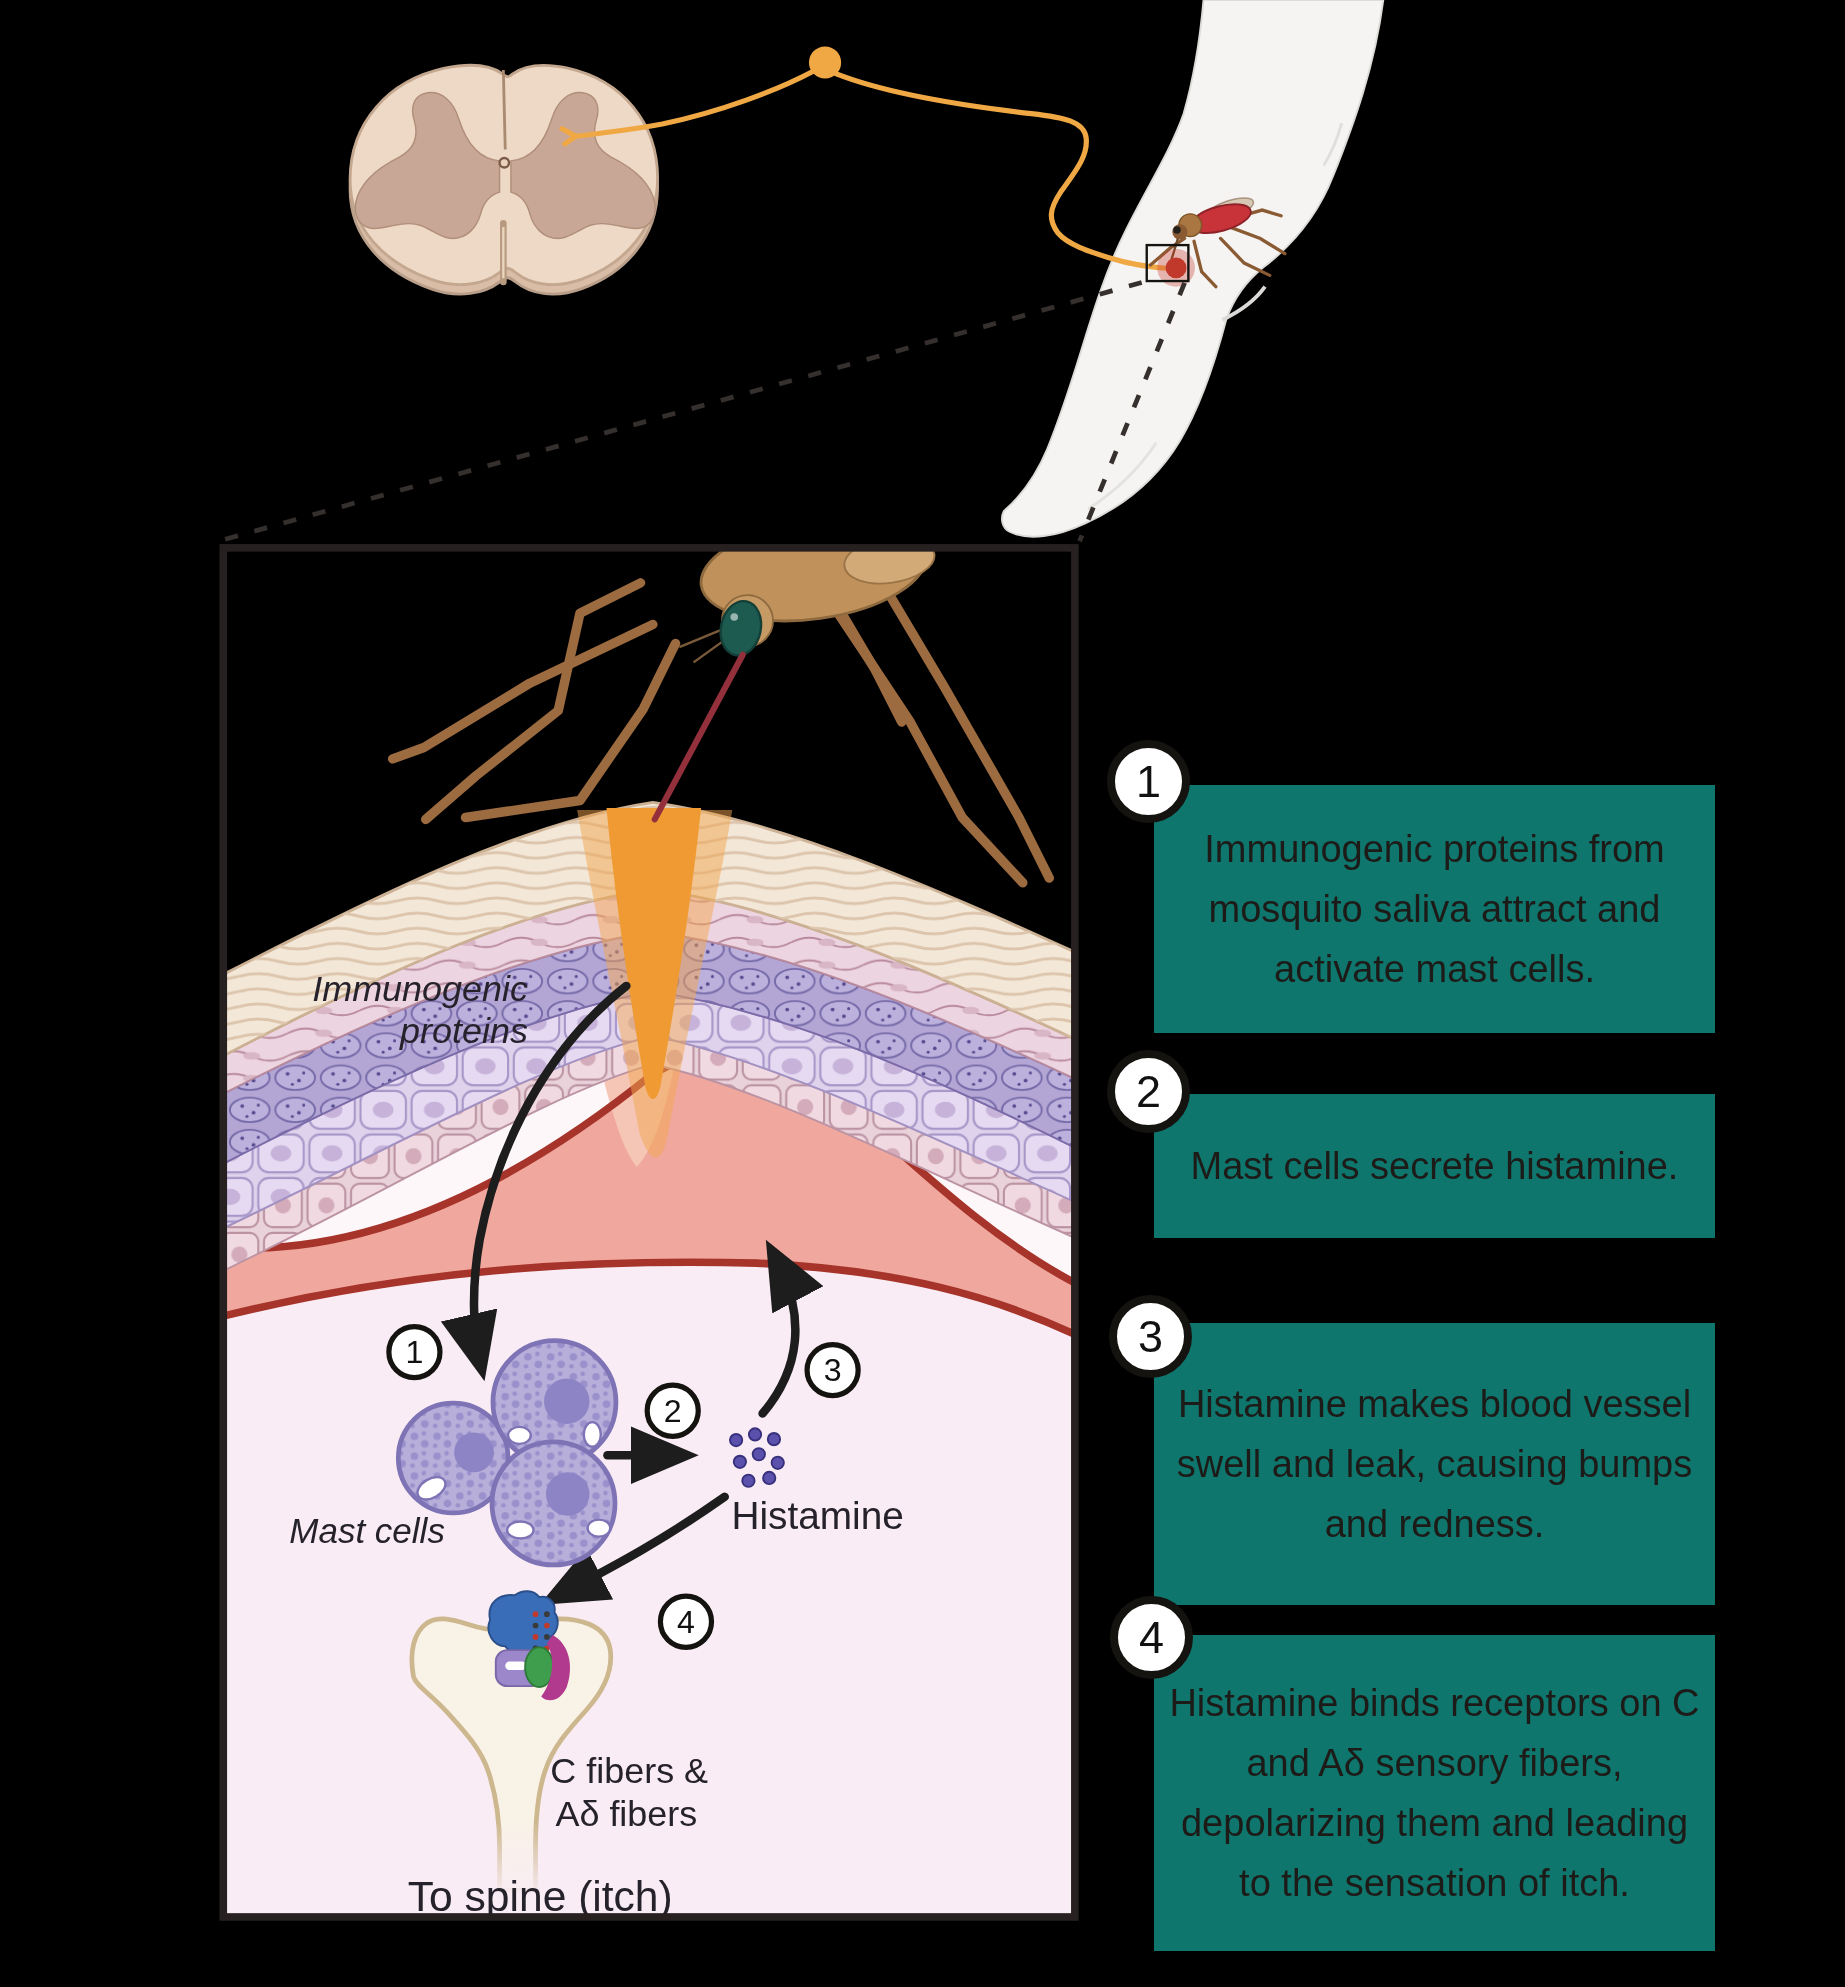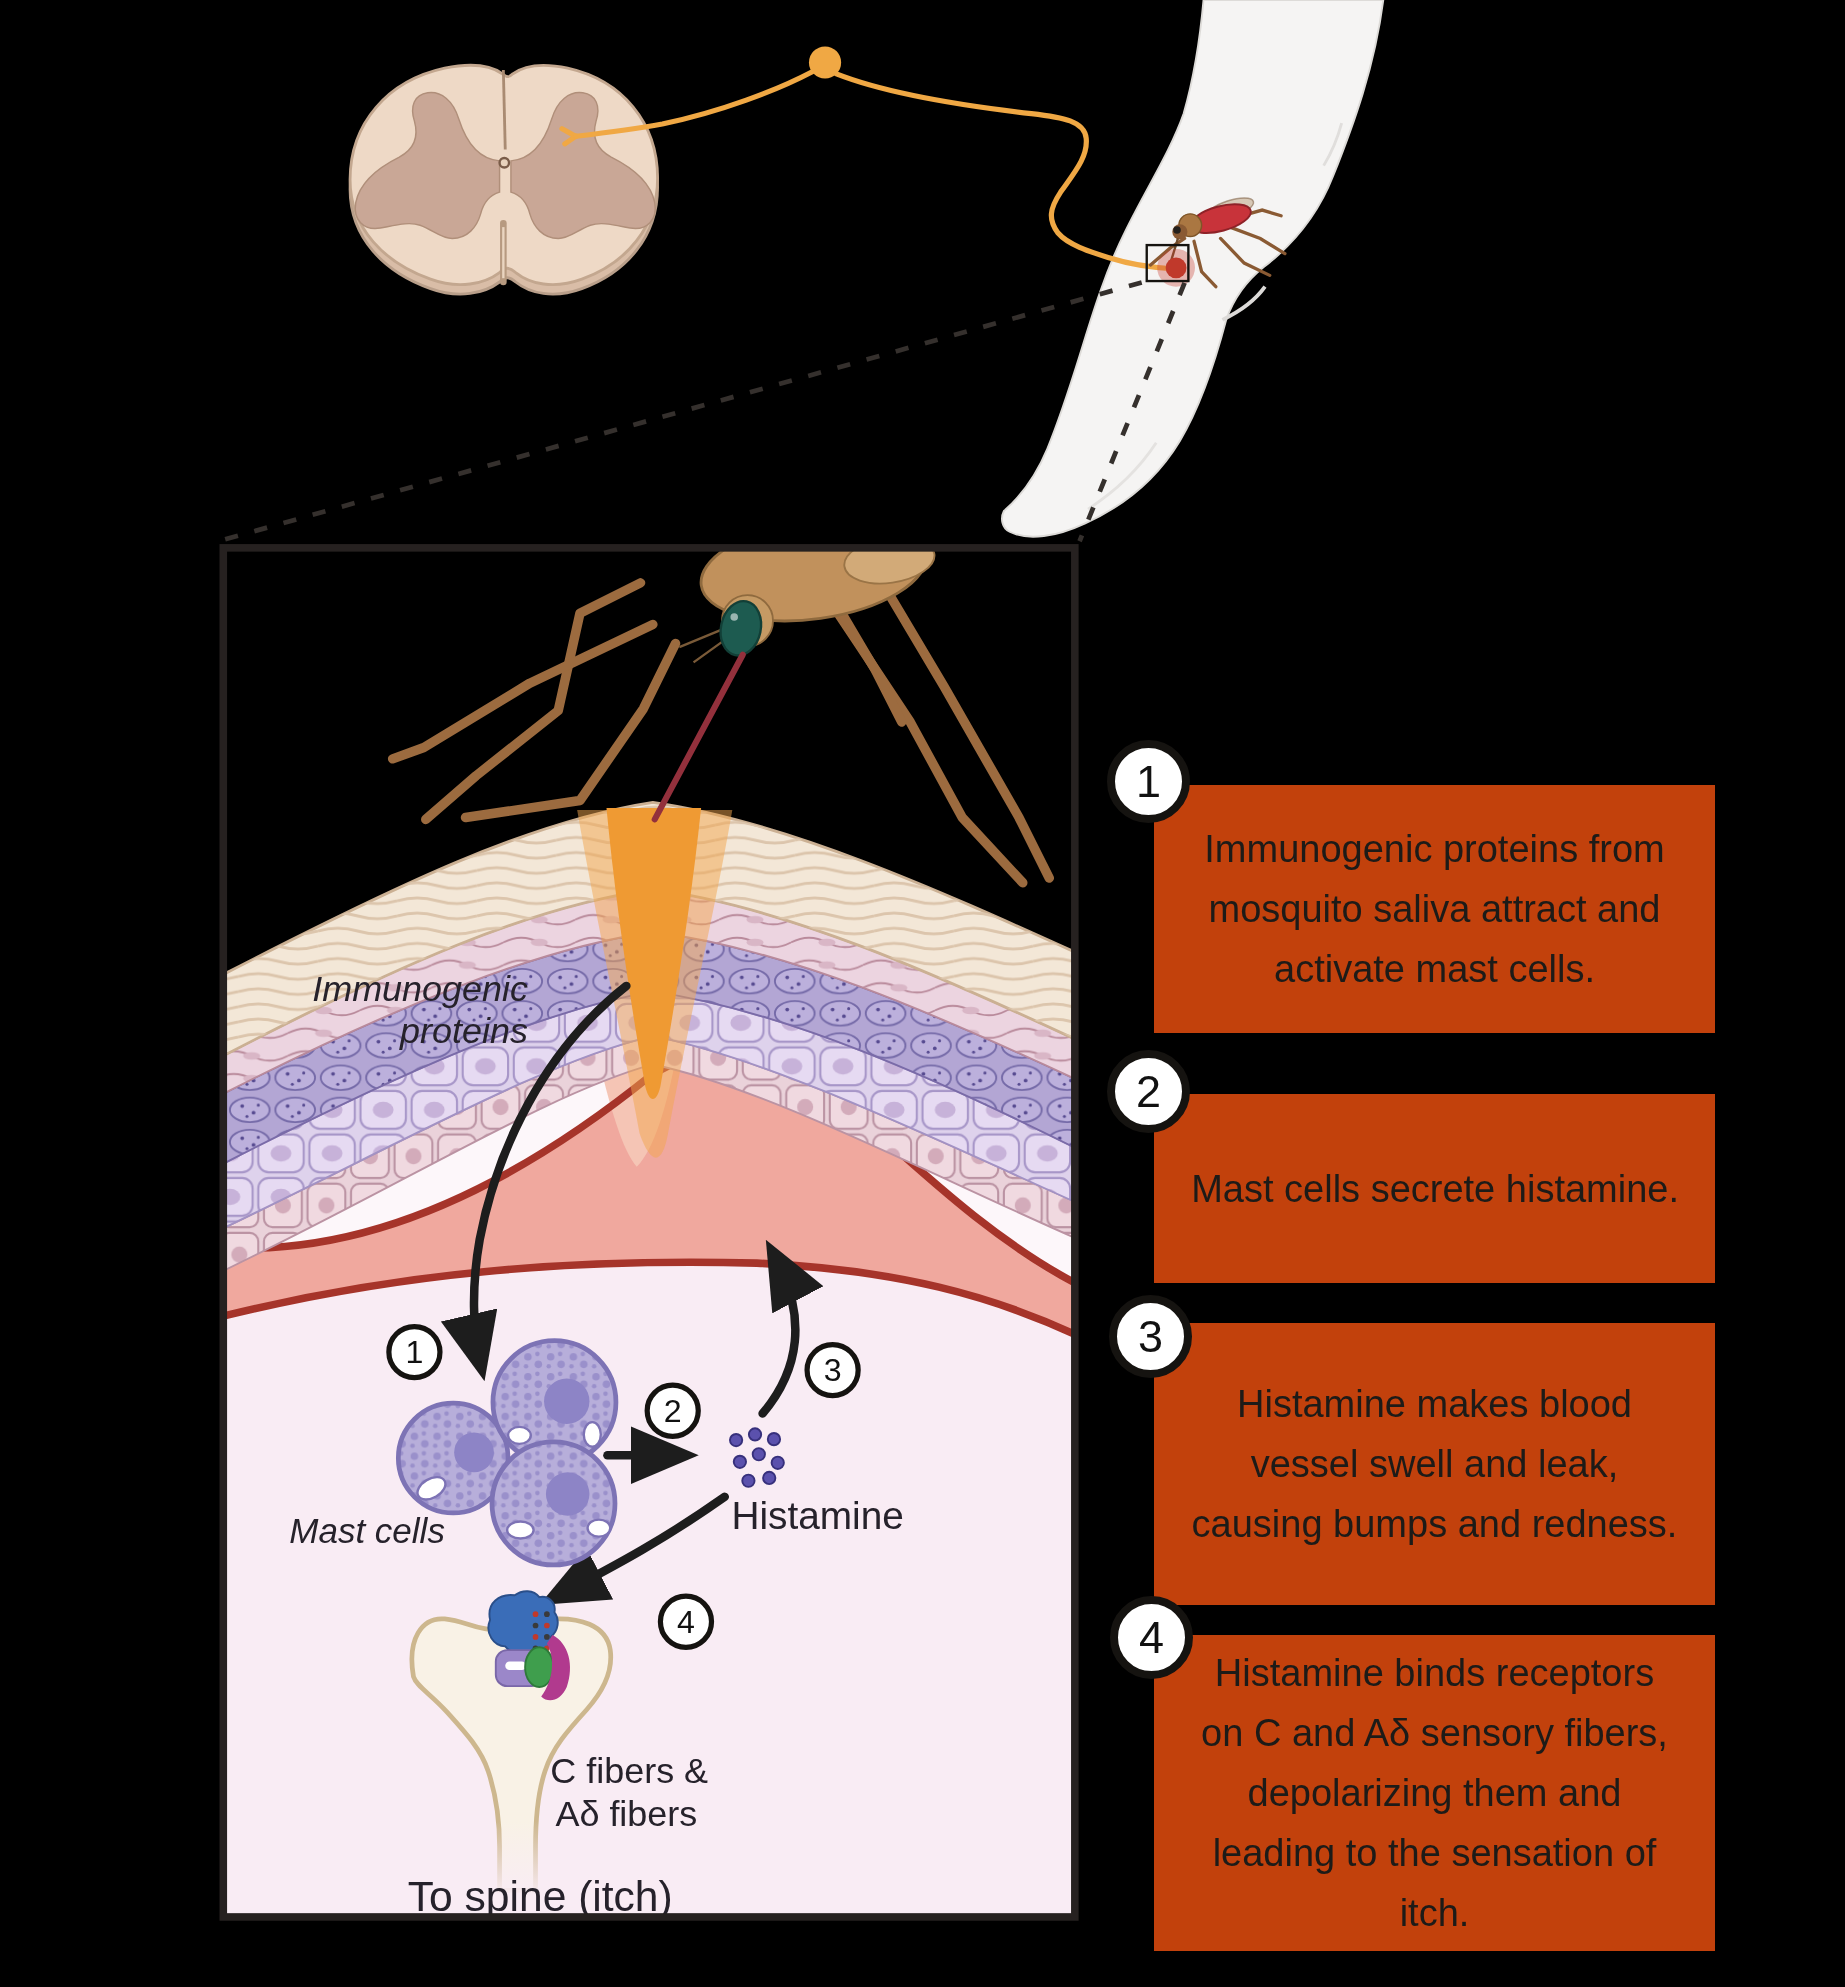--- a/index.html
+++ b/index.html
@@ -1,23 +1,23 @@
 <!DOCTYPE html>
 <html style="font-size:15px"><head>
 <meta charset="utf-8">
 <style>
   html,body{margin:0;padding:0;background:#000;}
   .stage{position:relative;width:1845px;height:1987px;background:#000;
          font-family:"Liberation Sans",sans-serif;overflow:hidden;}
   .stage svg{position:absolute;left:0;top:0;}
-  .step-box{position:absolute;left:1154px;width:561px;background:#c2410c;color:#1d1b18;
-            display:flex;align-items:center;justify-content:flex-end;text-align:center;
-            font-size:38px;line-height:60px;padding:0 36px;box-sizing:border-box;z-index:2;}
+  .step-box{position:absolute;left:1154px;width:561px;background:#0f766e;color:#1d1b18;
+            display:flex;align-items:center;justify-content:center;text-align:center;
+            font-size:38px;line-height:60px;padding:0 9px;box-sizing:border-box;z-index:2;}
   .s1{top:785px;height:248px}
-  .s2{top:1094px;height:189px}
+  .s2{top:1094px;height:144px}
   .s3{top:1323px;height:282px}
   .s4{top:1635px;height:316px}
   .step-badge{position:absolute;width:83px;height:83px;border-radius:50%;background:#ffffff;
               border:8.5px solid #151310;box-sizing:border-box;display:flex;align-items:center;
               justify-content:center;font-size:45px;color:#111;z-index:3;}
   .b1{left:1107px;top:740px}
   .b2{left:1107px;top:1050px}
   .b3{left:1109px;top:1295px}
   .b4{left:1110px;top:1596px}
   text.lbl{fill:#26222b;}

